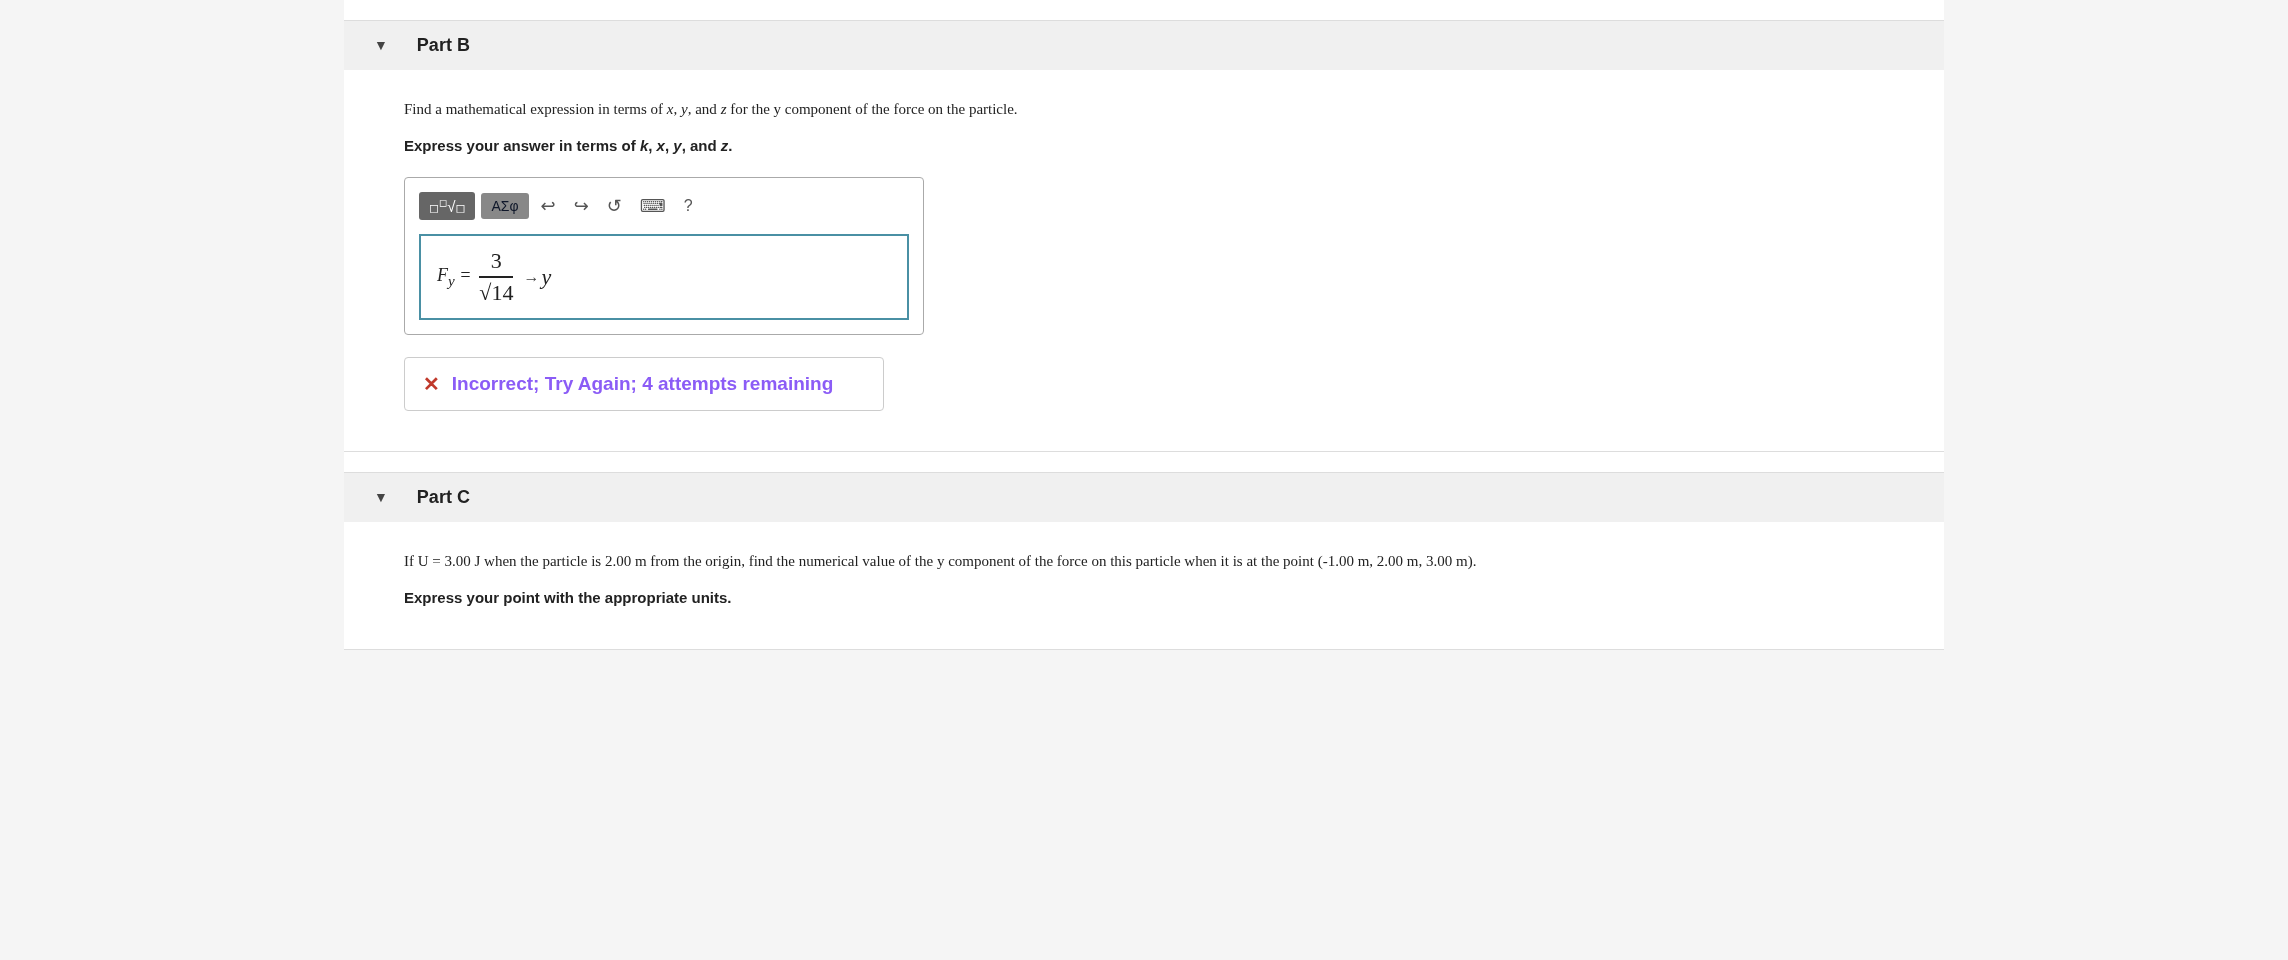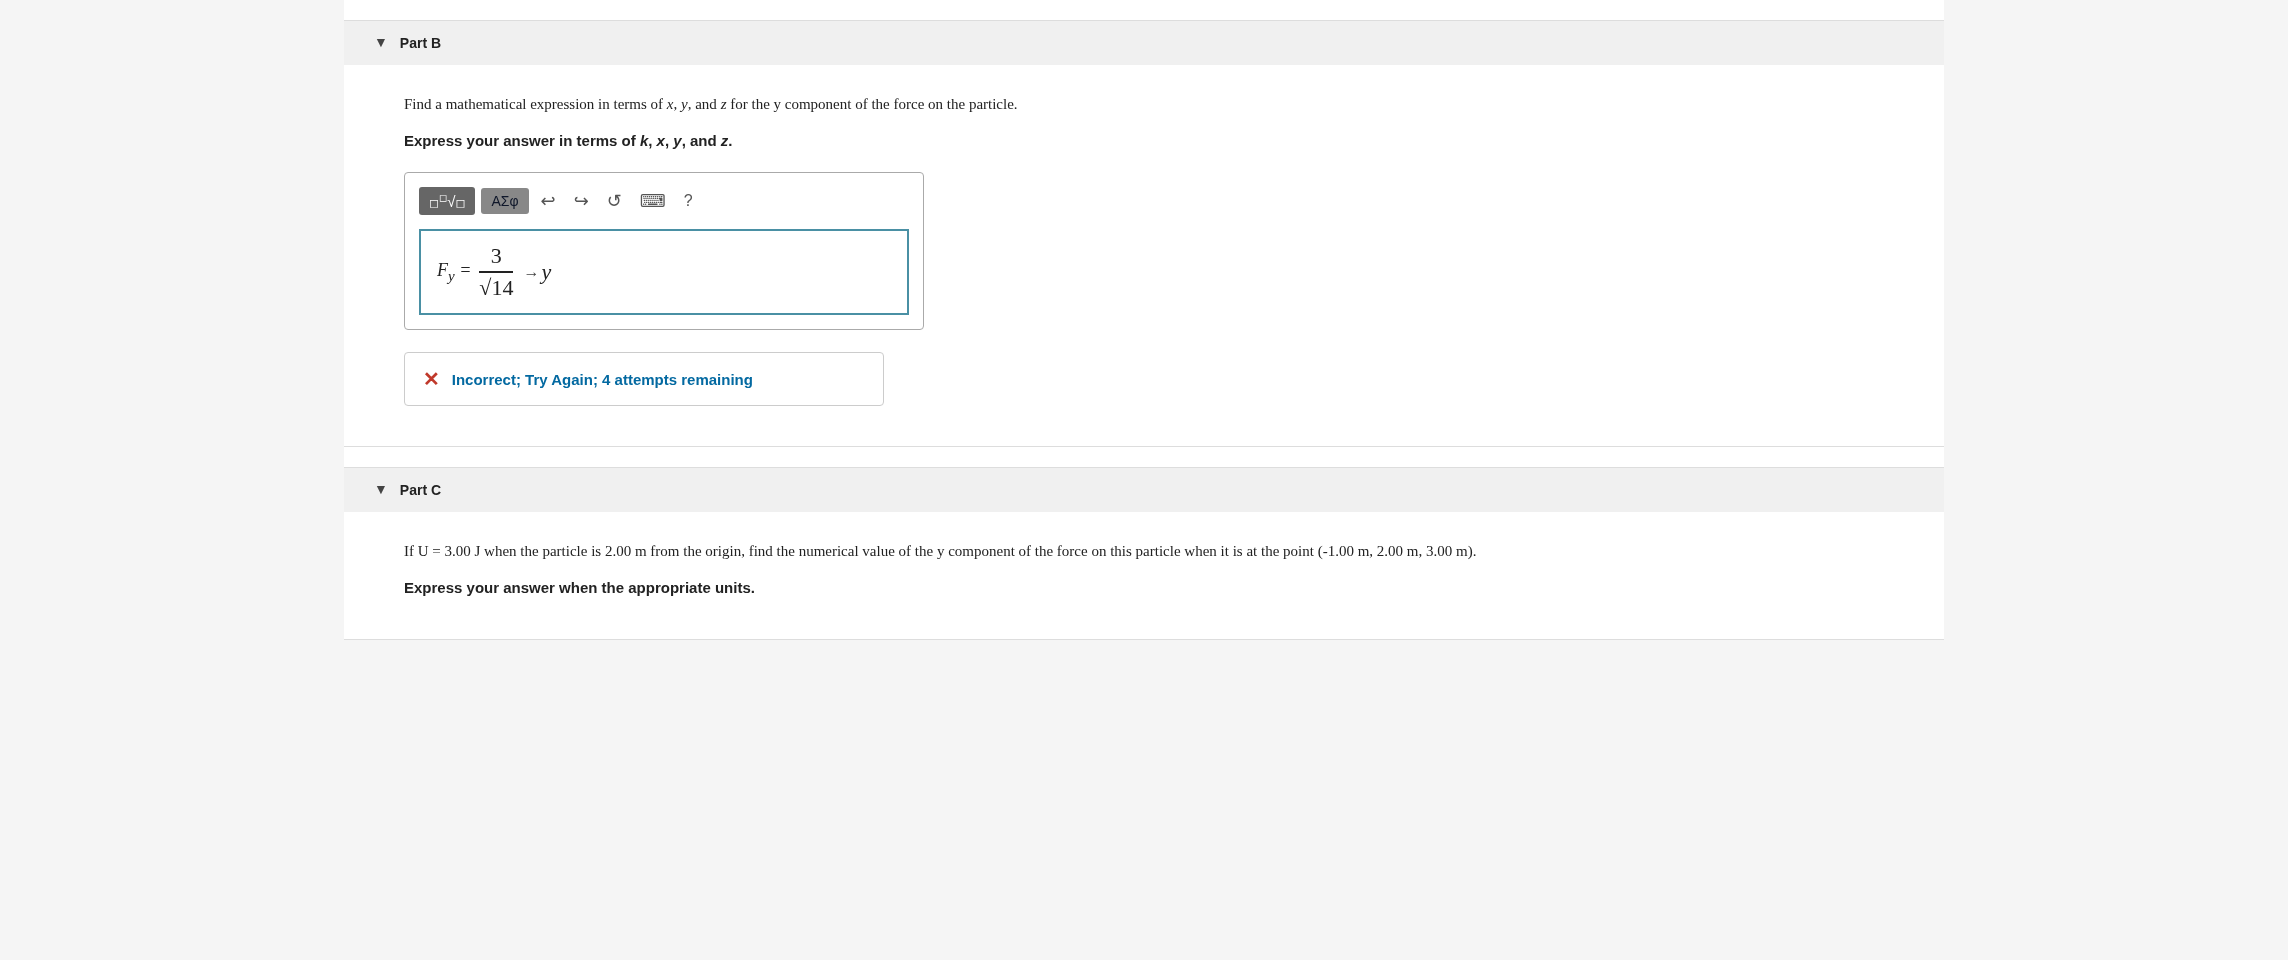--- a/index.html
+++ b/index.html
@@ -32,22 +32,23 @@
       gap: 12px;
     }
 
     .chevron-icon {
       font-size: 14px;
       color: #444;
     }
 
     .part-title {
       font-weight: bold;
-      font-size: 14px;
-      font-family: Arial, sans-serif;
+      font-size: 18px;
+      font-family: Arial, sans-serif;
+      margin-left: 17px;
     }
 
     .part-body {
       padding: 28px 60px 30px 60px;
     }
 
     .question-text {
       font-family: Liberation Serif, serif;
       font-size: 15px;
       color: #222;
@@ -222,22 +223,22 @@
 
     .error-x {
       color: #c0392b;
       font-size: 20px;
       font-weight: bold;
     }
 
     .feedback-text {
       font-family: Arial, sans-serif;
       font-weight: bold;
-      font-size: 15px;
-      color: #0369a1;
+      font-size: 19px;
+      color: #8b5cf6;
     }
 
     
     .part-c-header {
       display: flex;
       align-items: center;
       padding: 14px 30px;
       background: #f0f0f0;
       border-top: 1px solid #ddd;
       cursor: pointer;
@@ -311,18 +312,18 @@
   <div class="part-section">
     <div class="part-c-header">
       <span class="chevron-icon">▼</span>
       <span class="part-title">Part C</span>
     </div>
     <div class="part-c-body">
       <p class="question-text">
         If U = 3.00 J when the particle is 2.00 m from the origin, find the numerical value of the y component of the force on this particle when it is at the point (-1.00 m, 2.00 m, 3.00 m).
       </p>
       <p class="express-instruction">
-        <strong>Express your answer when the appropriate units.</strong>
+        <strong>Express your point with the appropriate units.</strong>
       </p>
     </div>
   </div>
 
 </div>
 
 </body></html>

